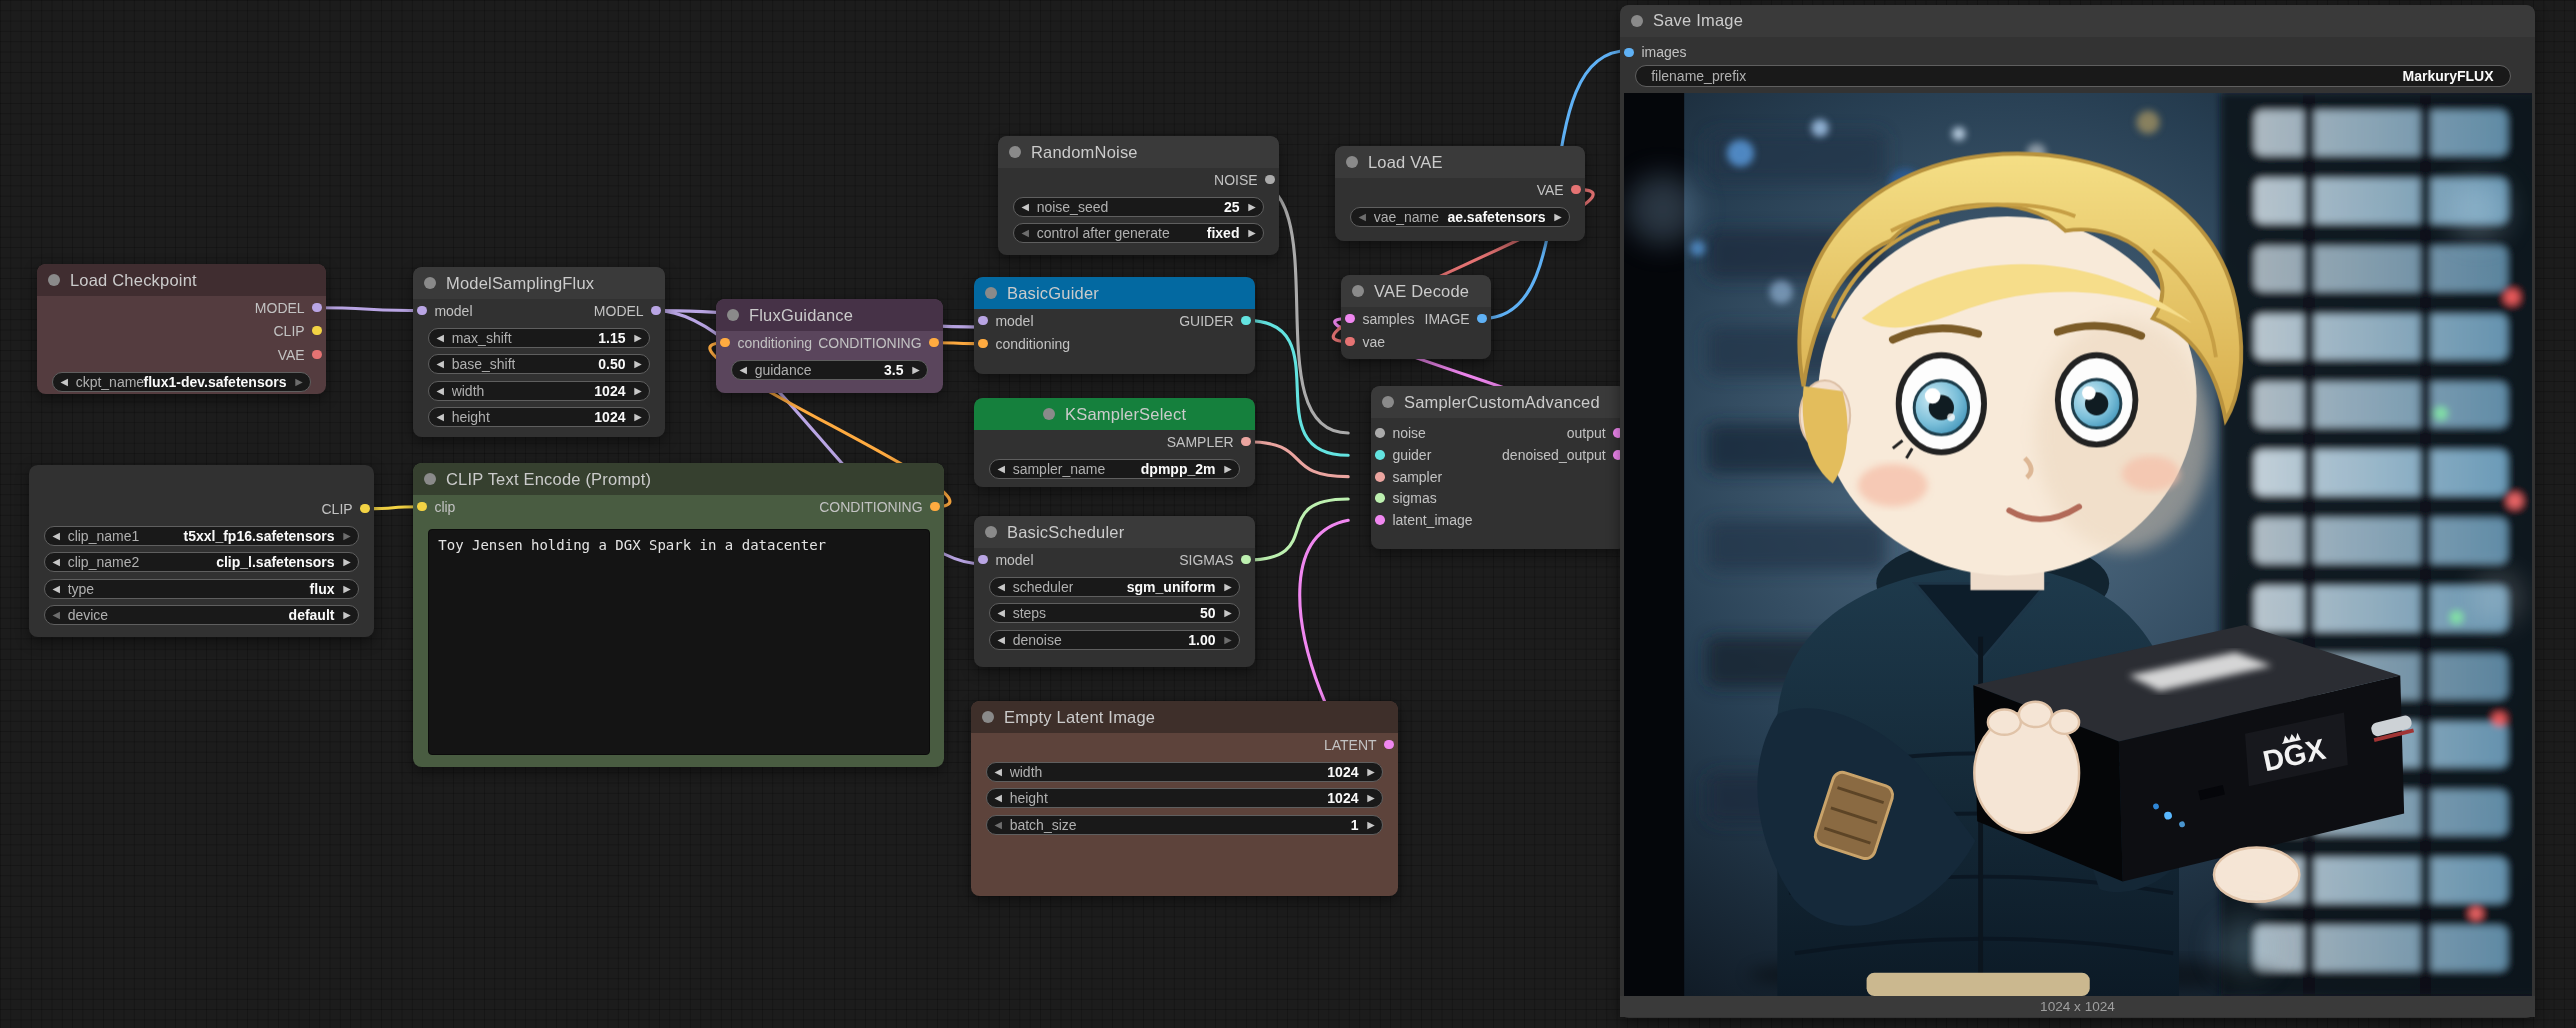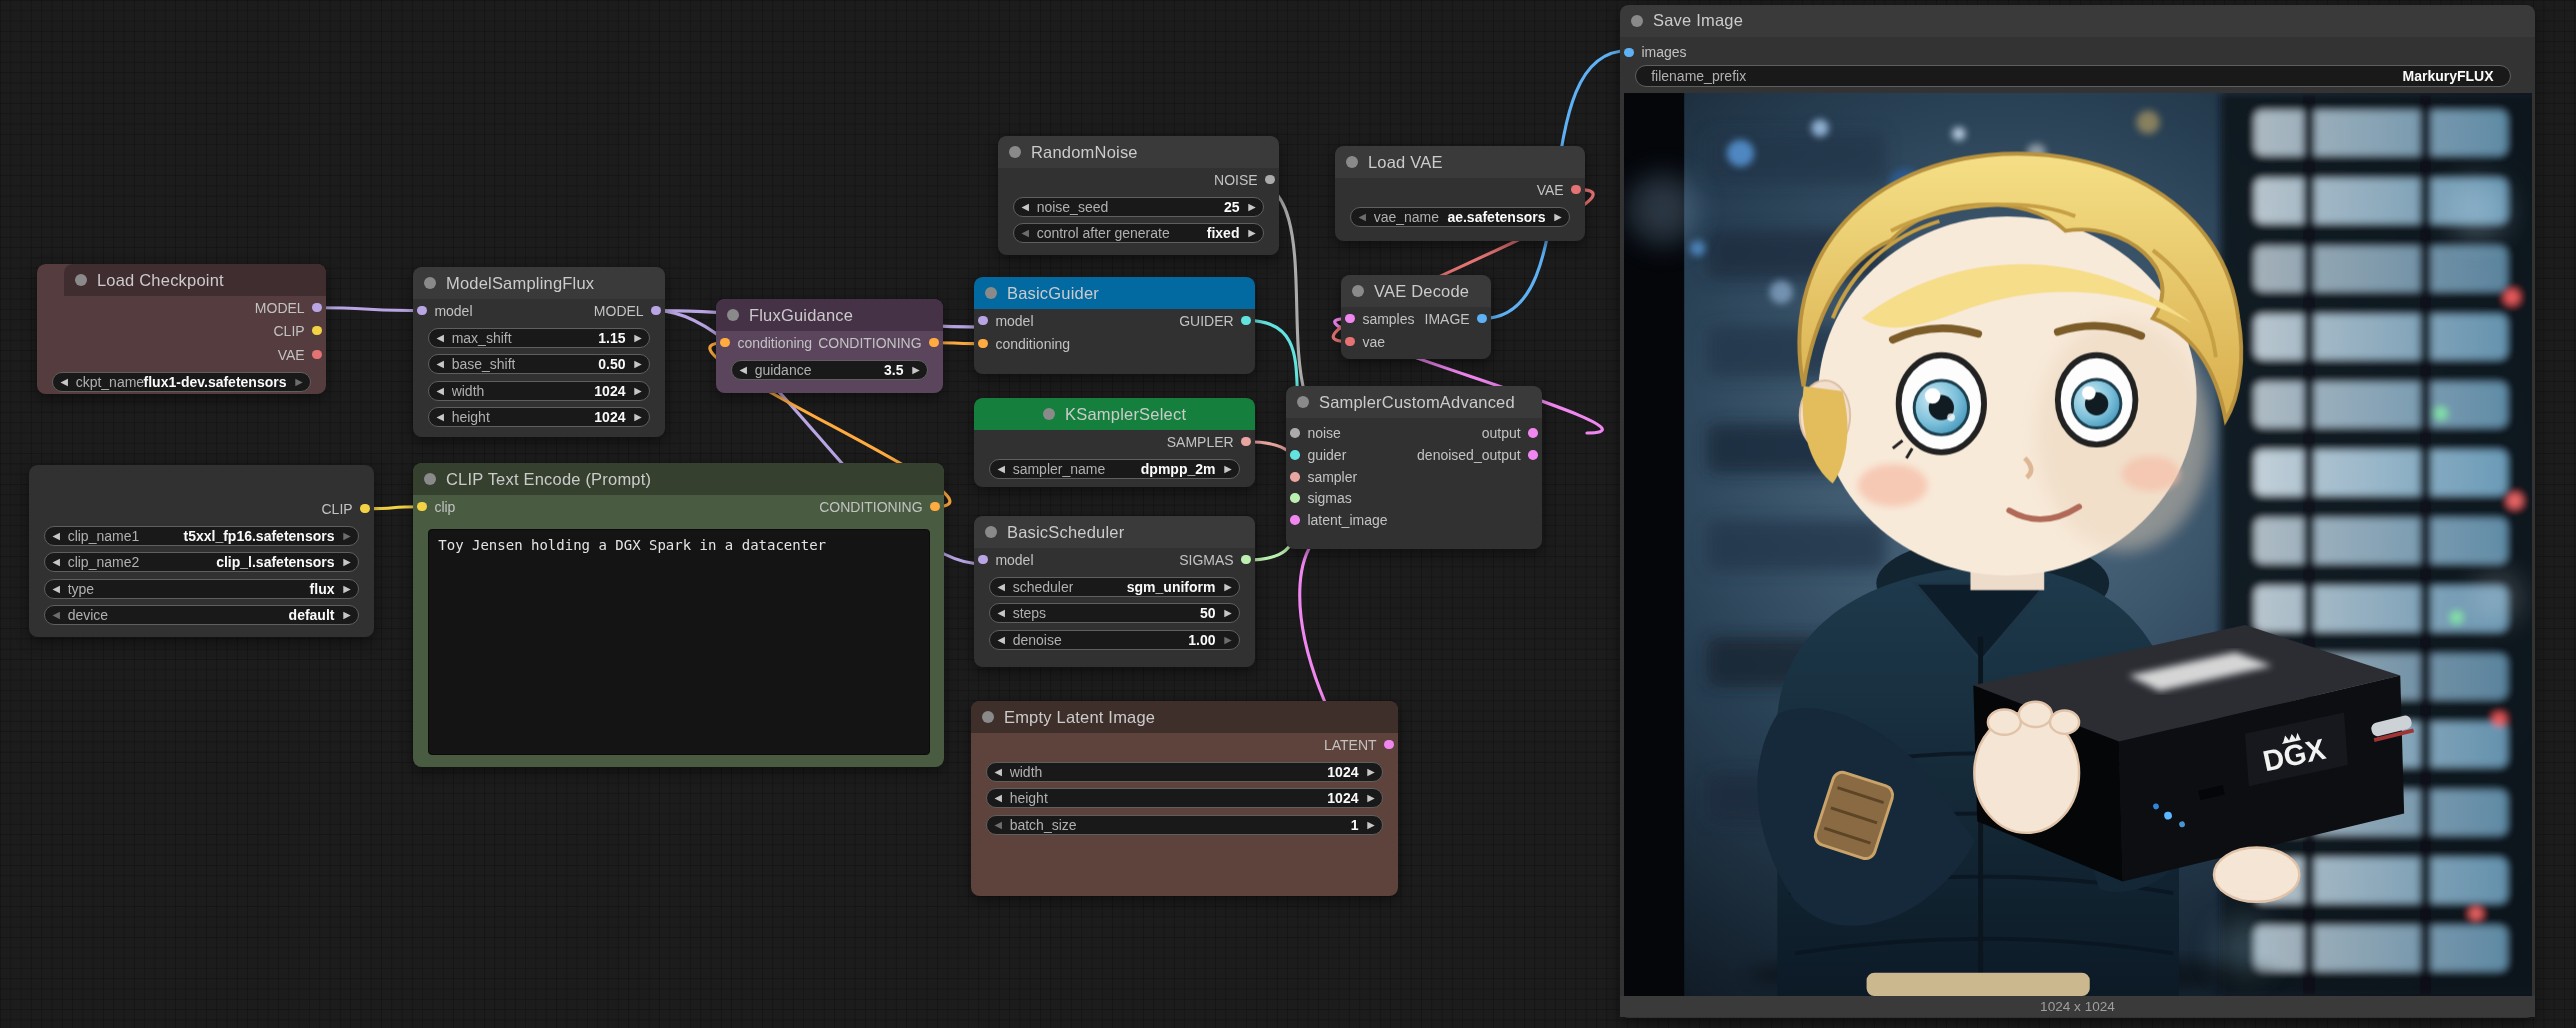--- a/index.html
+++ b/index.html
@@ -51,21 +51,21 @@
       <path d="M1283,185 C1383,185 1289,446 1389,446" stroke="#ababab" stroke-width="3.2" fill="none" stroke-linecap="round"></path>
       <path d="M1284,330 C1384,330 1289,469 1389,469" stroke="#63e3e0" stroke-width="3.2" fill="none" stroke-linecap="round"></path>
       <path d="M1284,455 C1354,455 1319,491 1389,491" stroke="#eba5a0" stroke-width="3.2" fill="none" stroke-linecap="round"></path>
       <path d="M1284,577 C1369,577 1304,514 1389,514" stroke="#bdf0b0" stroke-width="3.2" fill="none" stroke-linecap="round"></path>
       <path d="M1431,767 C1431,900 1256,562 1389,536" stroke="#f087f0" stroke-width="3.2" fill="none" stroke-linecap="round"></path>
       <path d="M1635,446 C1740,446 1286,328 1391,328" stroke="#f087f0" stroke-width="3.2" fill="none" stroke-linecap="round"></path>
       <path d="M1624,195 C1734,195 1281,352 1391,352" stroke="#e57373" stroke-width="3.2" fill="none" stroke-linecap="round"></path>
       <path d="M1528,328 C1638,328 1568,52 1678,52" stroke="#5fb1f5" stroke-width="3.2" fill="none" stroke-linecap="round"></path>
     </svg>
 <div class="node" style="left: 37px; top: 264px; width: 289px; height: 130px; background: rgb(84, 60, 63);">
-      <div class="nhead" style="background: rgb(64, 45, 48); margin-left: 27px;">
+      <div class="nhead" style="background: rgb(64, 45, 48);">
         <span class="ndot"></span>
         <span class="ntitle">Load Checkpoint</span>
       </div>
       <div class="pout" style="top: 32px; height: 23px;">
         <span class="pdot" style="background: rgb(185, 165, 228);"></span>
         <span class="plabel">MODEL</span>
       </div>
       <div class="pout" style="top: 55px; height: 23px;">
         <span class="pdot" style="background: rgb(243, 211, 68);"></span>
         <span class="plabel">CLIP</span>
@@ -327,21 +327,21 @@
       </div>
       <div class="pout" style="top: 32px; height: 23px;">
         <span class="pdot" style="background: rgb(95, 177, 245);"></span>
         <span class="plabel">IMAGE</span>
       </div>
       <div class="pin" style="top: 55px; height: 23px;">
         <span class="pdot" style="background: rgb(229, 115, 115);"></span>
         <span class="plabel">vae</span>
       </div>
     </div>
-    <div class="node" style="left: 1286px; top: 386px; width: 256px; height: 163px; background: rgb(49, 49, 49);">
+    <div class="node" style="left: 1371px; top: 386px; width: 256px; height: 163px; background: rgb(49, 49, 49);">
       <div class="nhead" style="background: rgb(58, 58, 58);">
         <span class="ndot"></span>
         <span class="ntitle">SamplerCustomAdvanced</span>
       </div>
       <div class="pin" style="top: 36px; height: 22px;">
         <span class="pdot" style="background: rgb(171, 171, 171);"></span>
         <span class="plabel">noise</span>
       </div>
       <div class="pout" style="top: 36px; height: 22px;">
         <span class="pdot" style="background: rgb(240, 135, 240);"></span>

